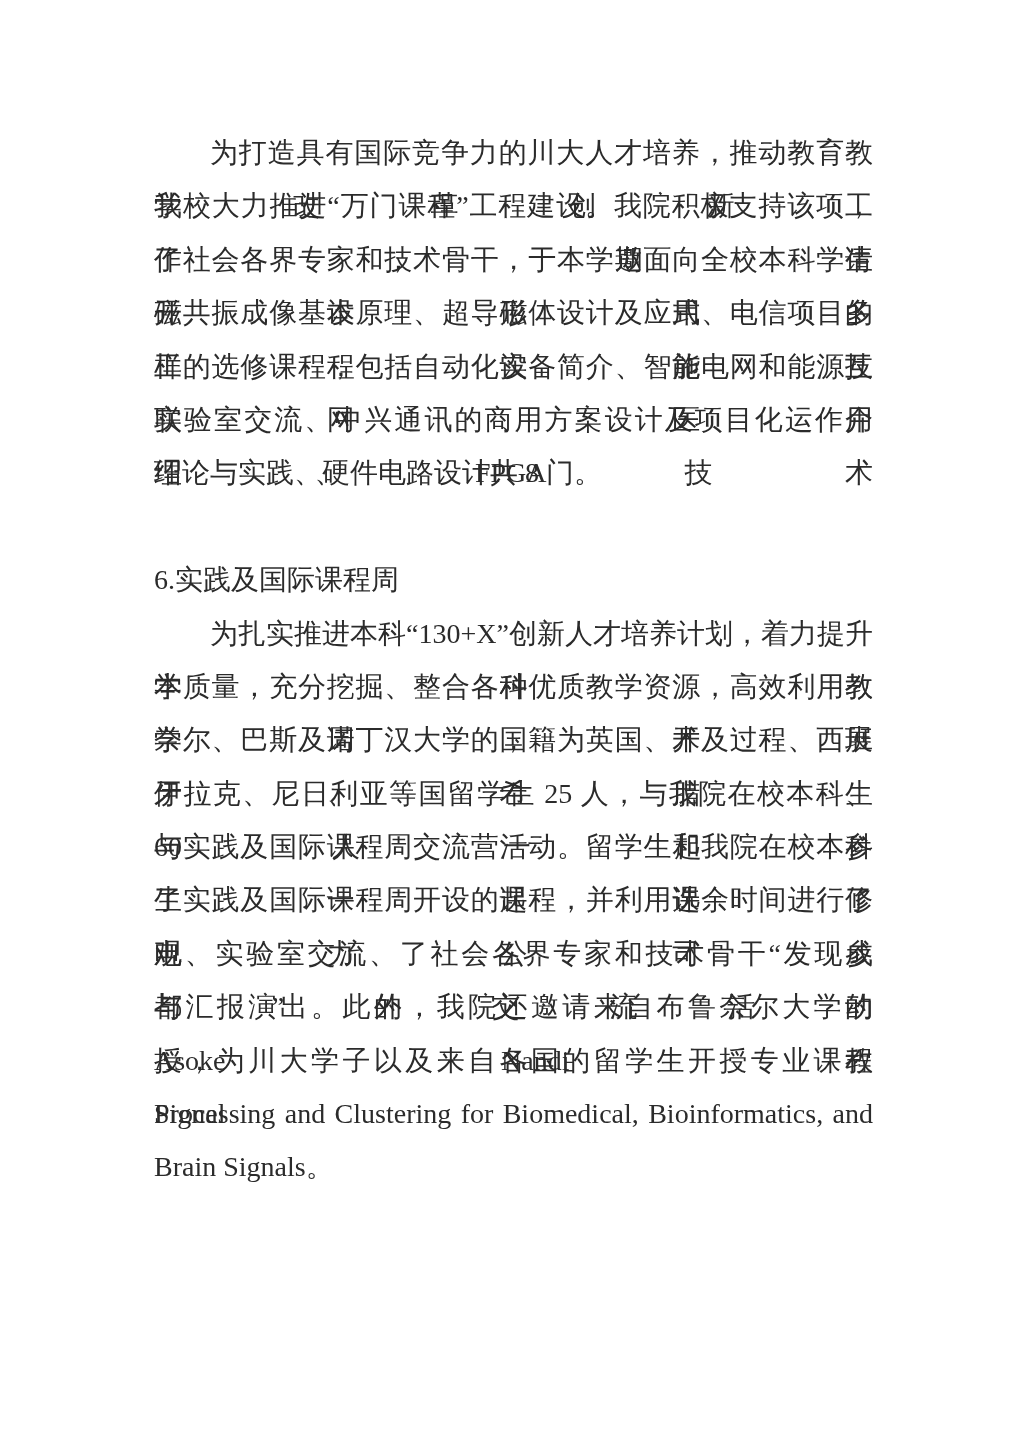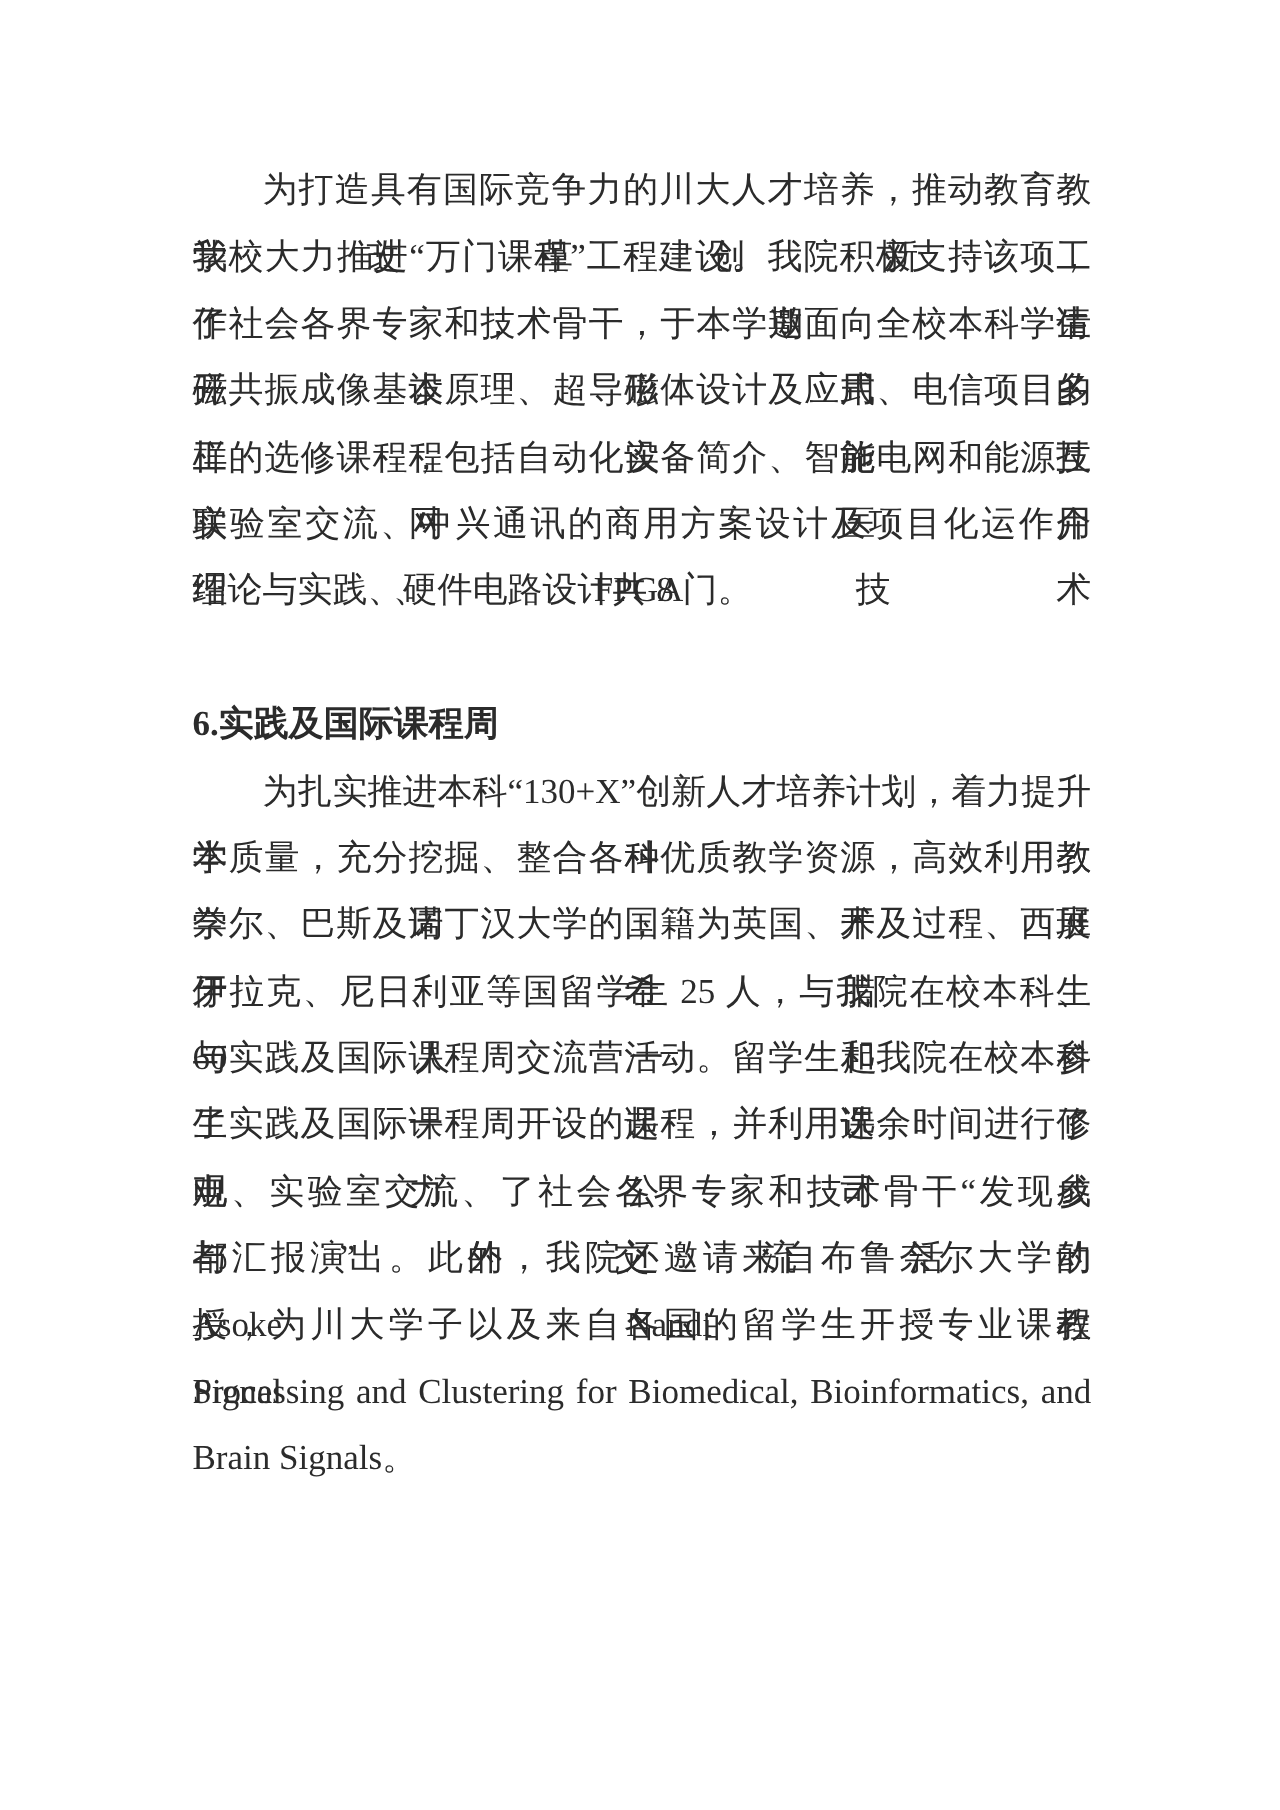--- a/index.html
+++ b/index.html
@@ -33,21 +33,21 @@
   .line.indent {
     text-indent: 56px;
   }
   .line.last {
     text-align-last: left;
   }
   .line.blank {
     text-align-last: left;
   }
   .line.heading {
-    font-weight: bold;
+    font-weight: normal;
     text-align-last: left;
   }
 </style>
 </head>
 <body>
 
 <div class="page">
   <div class="text-block">
 
     <div class="line indent">为打造具有国际竞争力的川大人才培养，推动教育教学改革创新，</div>

